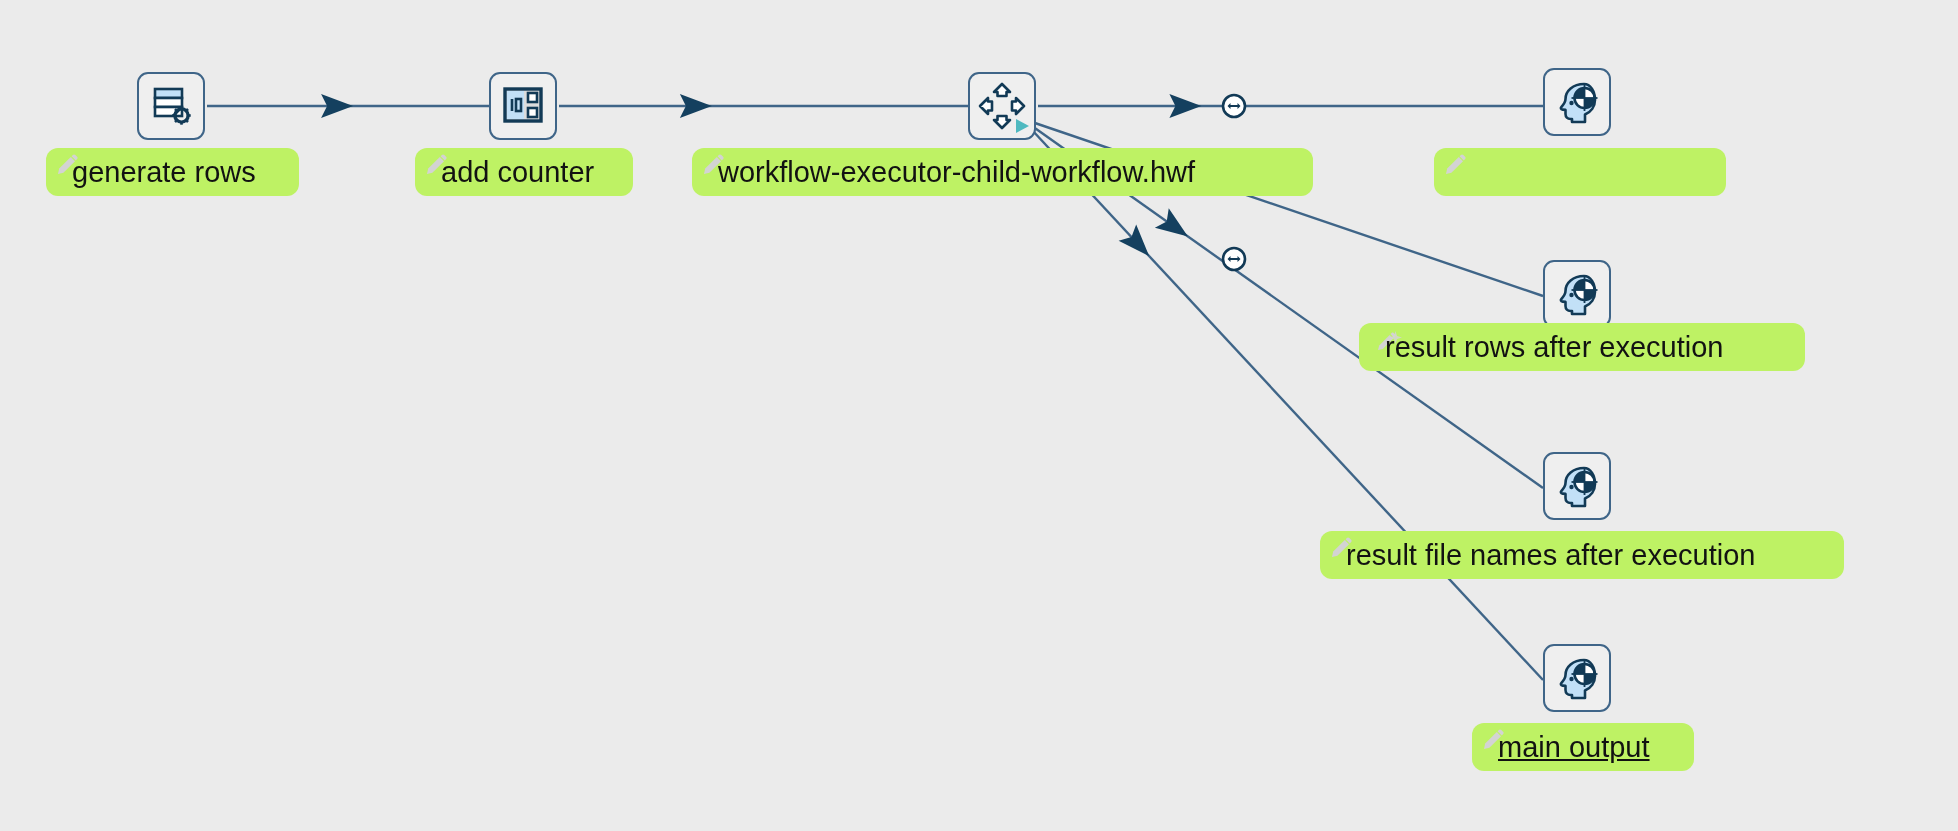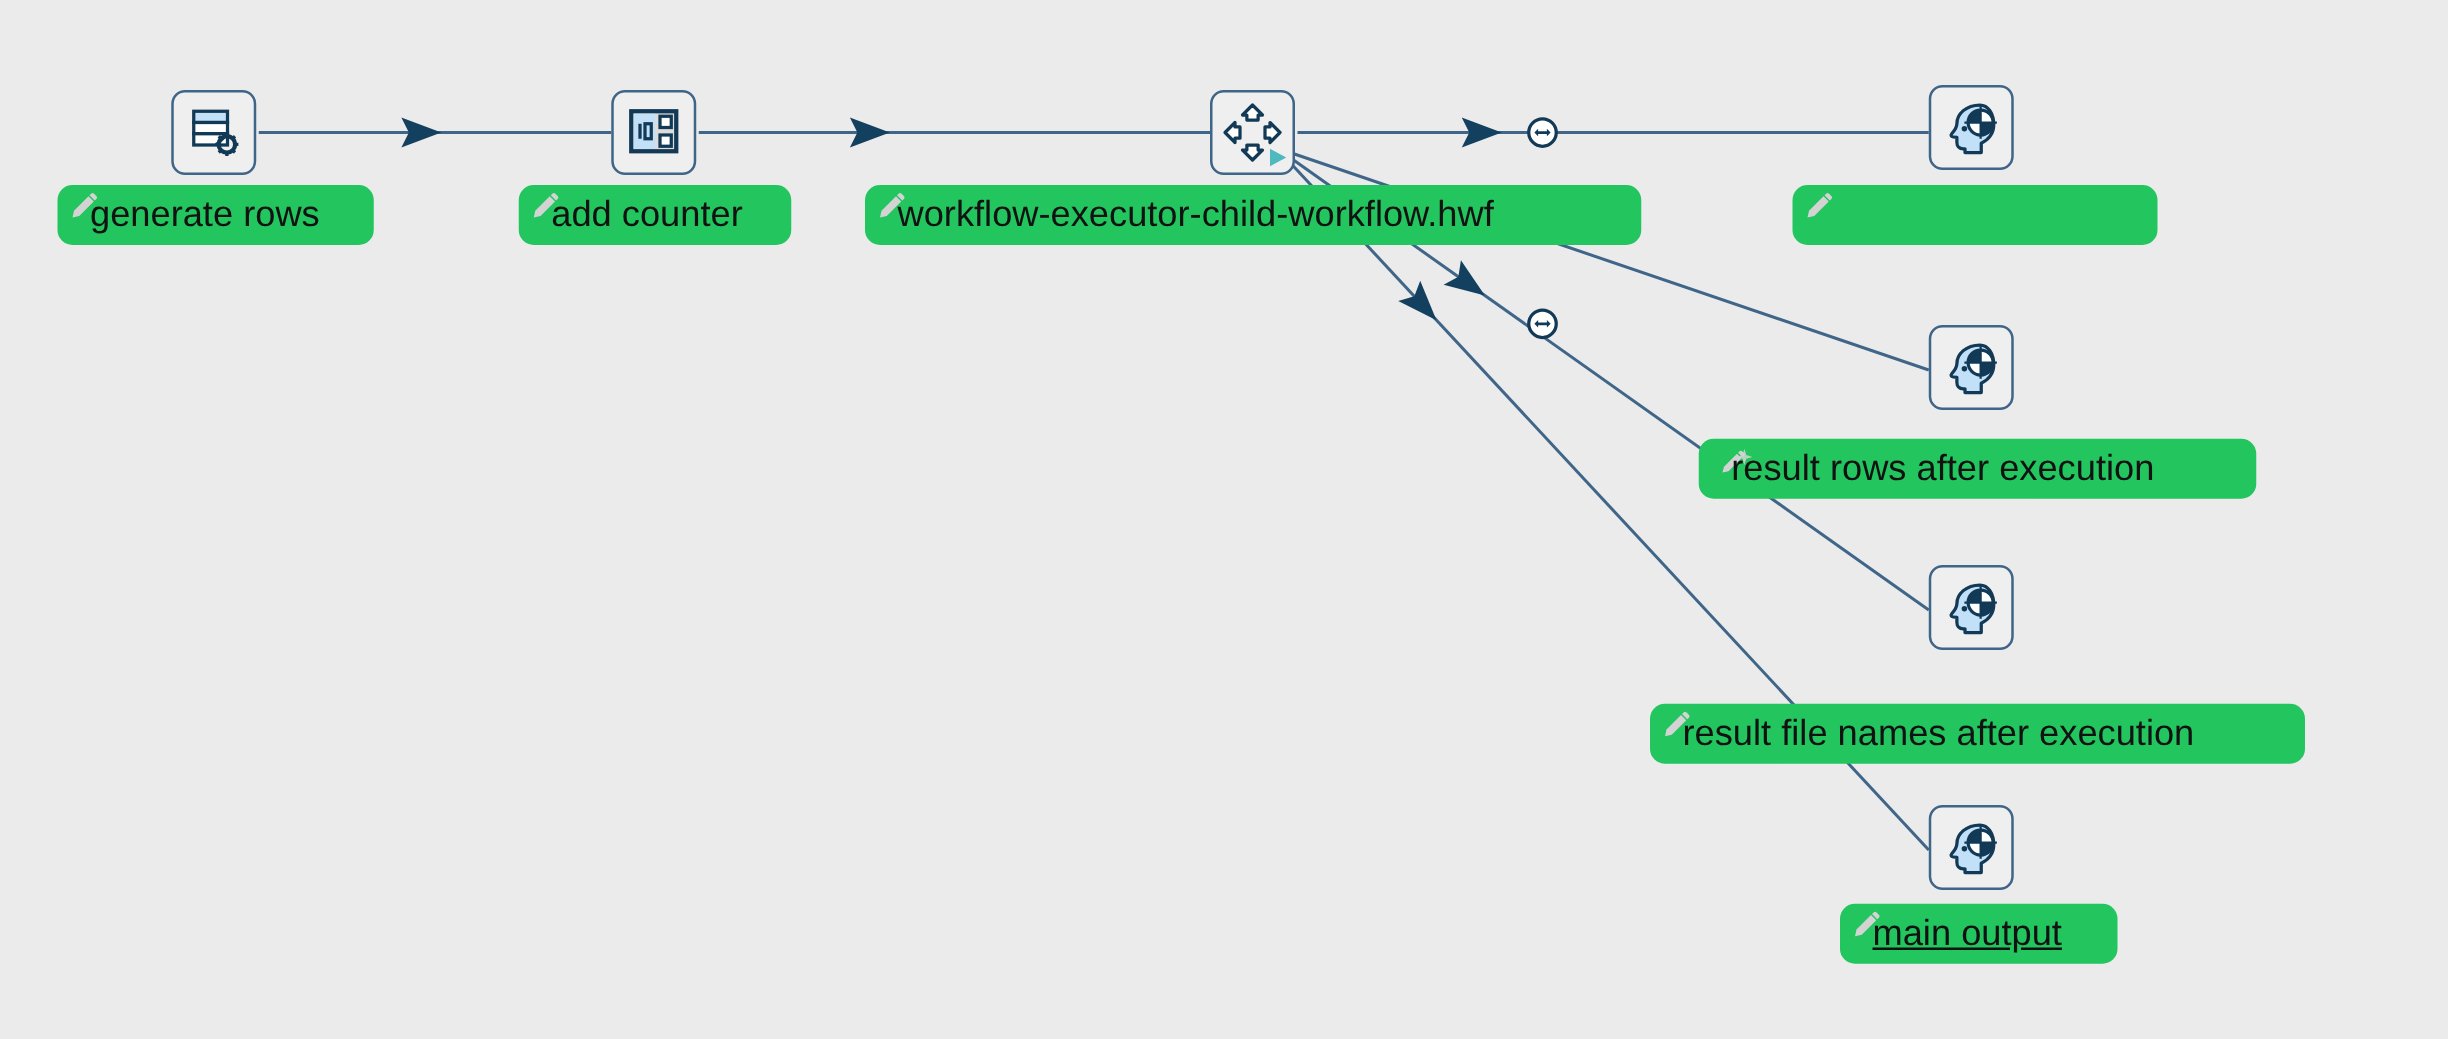--- a/index.html
+++ b/index.html
@@ -28,21 +28,21 @@
     display:flex;align-items:center;justify-content:center;
     z-index:5;
   }
   .node svg{display:block;}
 
   
   .chip{
     position:absolute;
     height:48px;
     box-sizing:border-box;
-    background:#22c55e;
+    background:#bef264;
     border-radius:12px;
     display:flex;align-items:center;
     padding:0 18px 0 26px;
     font-size:29px;
     color:#121212;
     white-space:nowrap;
     z-index:6;
   }
   .chip .pencil{
     position:absolute;left:8px;top:4px;
@@ -200,21 +200,21 @@
         <path d="M30.5 9 A10 10 0 0 0 20.5 19 L30.5 19 Z" fill="#123a56"></path>
         <path d="M30.5 19 L40.5 19 A10 10 0 0 1 30.5 29 Z" fill="#123a56"></path>
         <g stroke="#123a56" stroke-width="1.8">
           <line x1="30.5" y1="6" x2="30.5" y2="32"></line>
           <line x1="17.5" y1="19" x2="43.5" y2="19"></line>
         </g>
         <circle cx="17.5" cy="24" r="2.2" fill="#123a56"></circle>
       </svg>
         </span>
       </div>
-      <div class="chip" style="left: 1359px; top: 351px; width: 446px;">
+      <div class="chip" style="left: 1359px; top: 323px; width: 446px;">
         <span class="sparkle"><svg width="30" height="30" viewBox="0 0 30 30">
         <path d="M3 21 L4.2 16.4 L14.6 6 L18.2 9.6 L7.8 20 Z" fill="#d3d3d3"></path>
         <path d="M15.5 5.1 L16.6 4 C17.2 3.4 18.1 3.4 18.7 4 L20.2 5.5 C20.8 6.1 20.8 7 20.2 7.6 L19.1 8.7 Z" fill="#d3d3d3"></path>
         <path d="M20.5 2 L22 7 L27 8.5 L22 10 L20.5 15 L19 10 L14 8.5 L19 7 Z" fill="#d3d3d3" opacity="0.85"></path>
       </svg></span>
         <span class="txt">result rows after execution</span>
       </div>
       <div class="node" style="left: 1543px; top: 452px;">
         <span>
           <svg width="46" height="46" viewBox="0 0 46 46">
@@ -223,21 +223,21 @@
         <path d="M30.5 9 A10 10 0 0 0 20.5 19 L30.5 19 Z" fill="#123a56"></path>
         <path d="M30.5 19 L40.5 19 A10 10 0 0 1 30.5 29 Z" fill="#123a56"></path>
         <g stroke="#123a56" stroke-width="1.8">
           <line x1="30.5" y1="6" x2="30.5" y2="32"></line>
           <line x1="17.5" y1="19" x2="43.5" y2="19"></line>
         </g>
         <circle cx="17.5" cy="24" r="2.2" fill="#123a56"></circle>
       </svg>
         </span>
       </div>
-      <div class="chip" style="left: 1320px; top: 531px; width: 524px; margin-top: 32px;">
+      <div class="chip" style="left: 1320px; top: 531px; width: 524px;">
         <span class="pencil"><svg width="26" height="26" viewBox="0 0 26 26">
         <path d="M4 22 L5.2 16.6 L16.8 5 L21 9.2 L9.4 20.8 Z" fill="#d3d3d3"></path>
         <path d="M17.6 4.2 L18.9 2.9 C19.6 2.2 20.6 2.2 21.3 2.9 L23.1 4.7 C23.8 5.4 23.8 6.4 23.1 7.1 L21.8 8.4 Z" fill="#d3d3d3"></path>
       </svg></span>
         <span class="txt">result file names after execution</span>
       </div>
       <div class="node" style="left: 1543px; top: 644px;">
         <span>
           <svg width="46" height="46" viewBox="0 0 46 46">
         <path d="M30 5 C19 5 11.5 12 11.5 20 C11.5 23 10 25 7.5 27.8 C6.3 29.1 6.8 30.4 8.6 30.6 L11.5 30.9 L11.5 35 C11.5 38 13.5 40 16.5 40 L18 40 L18 43 L31 43 L31 35.5 C37 33 41 27.5 41 21 C41 12 36.5 5 30 5 Z" fill="#c2e0f7" stroke="#123a56" stroke-width="2.6" stroke-linejoin="round"></path>

